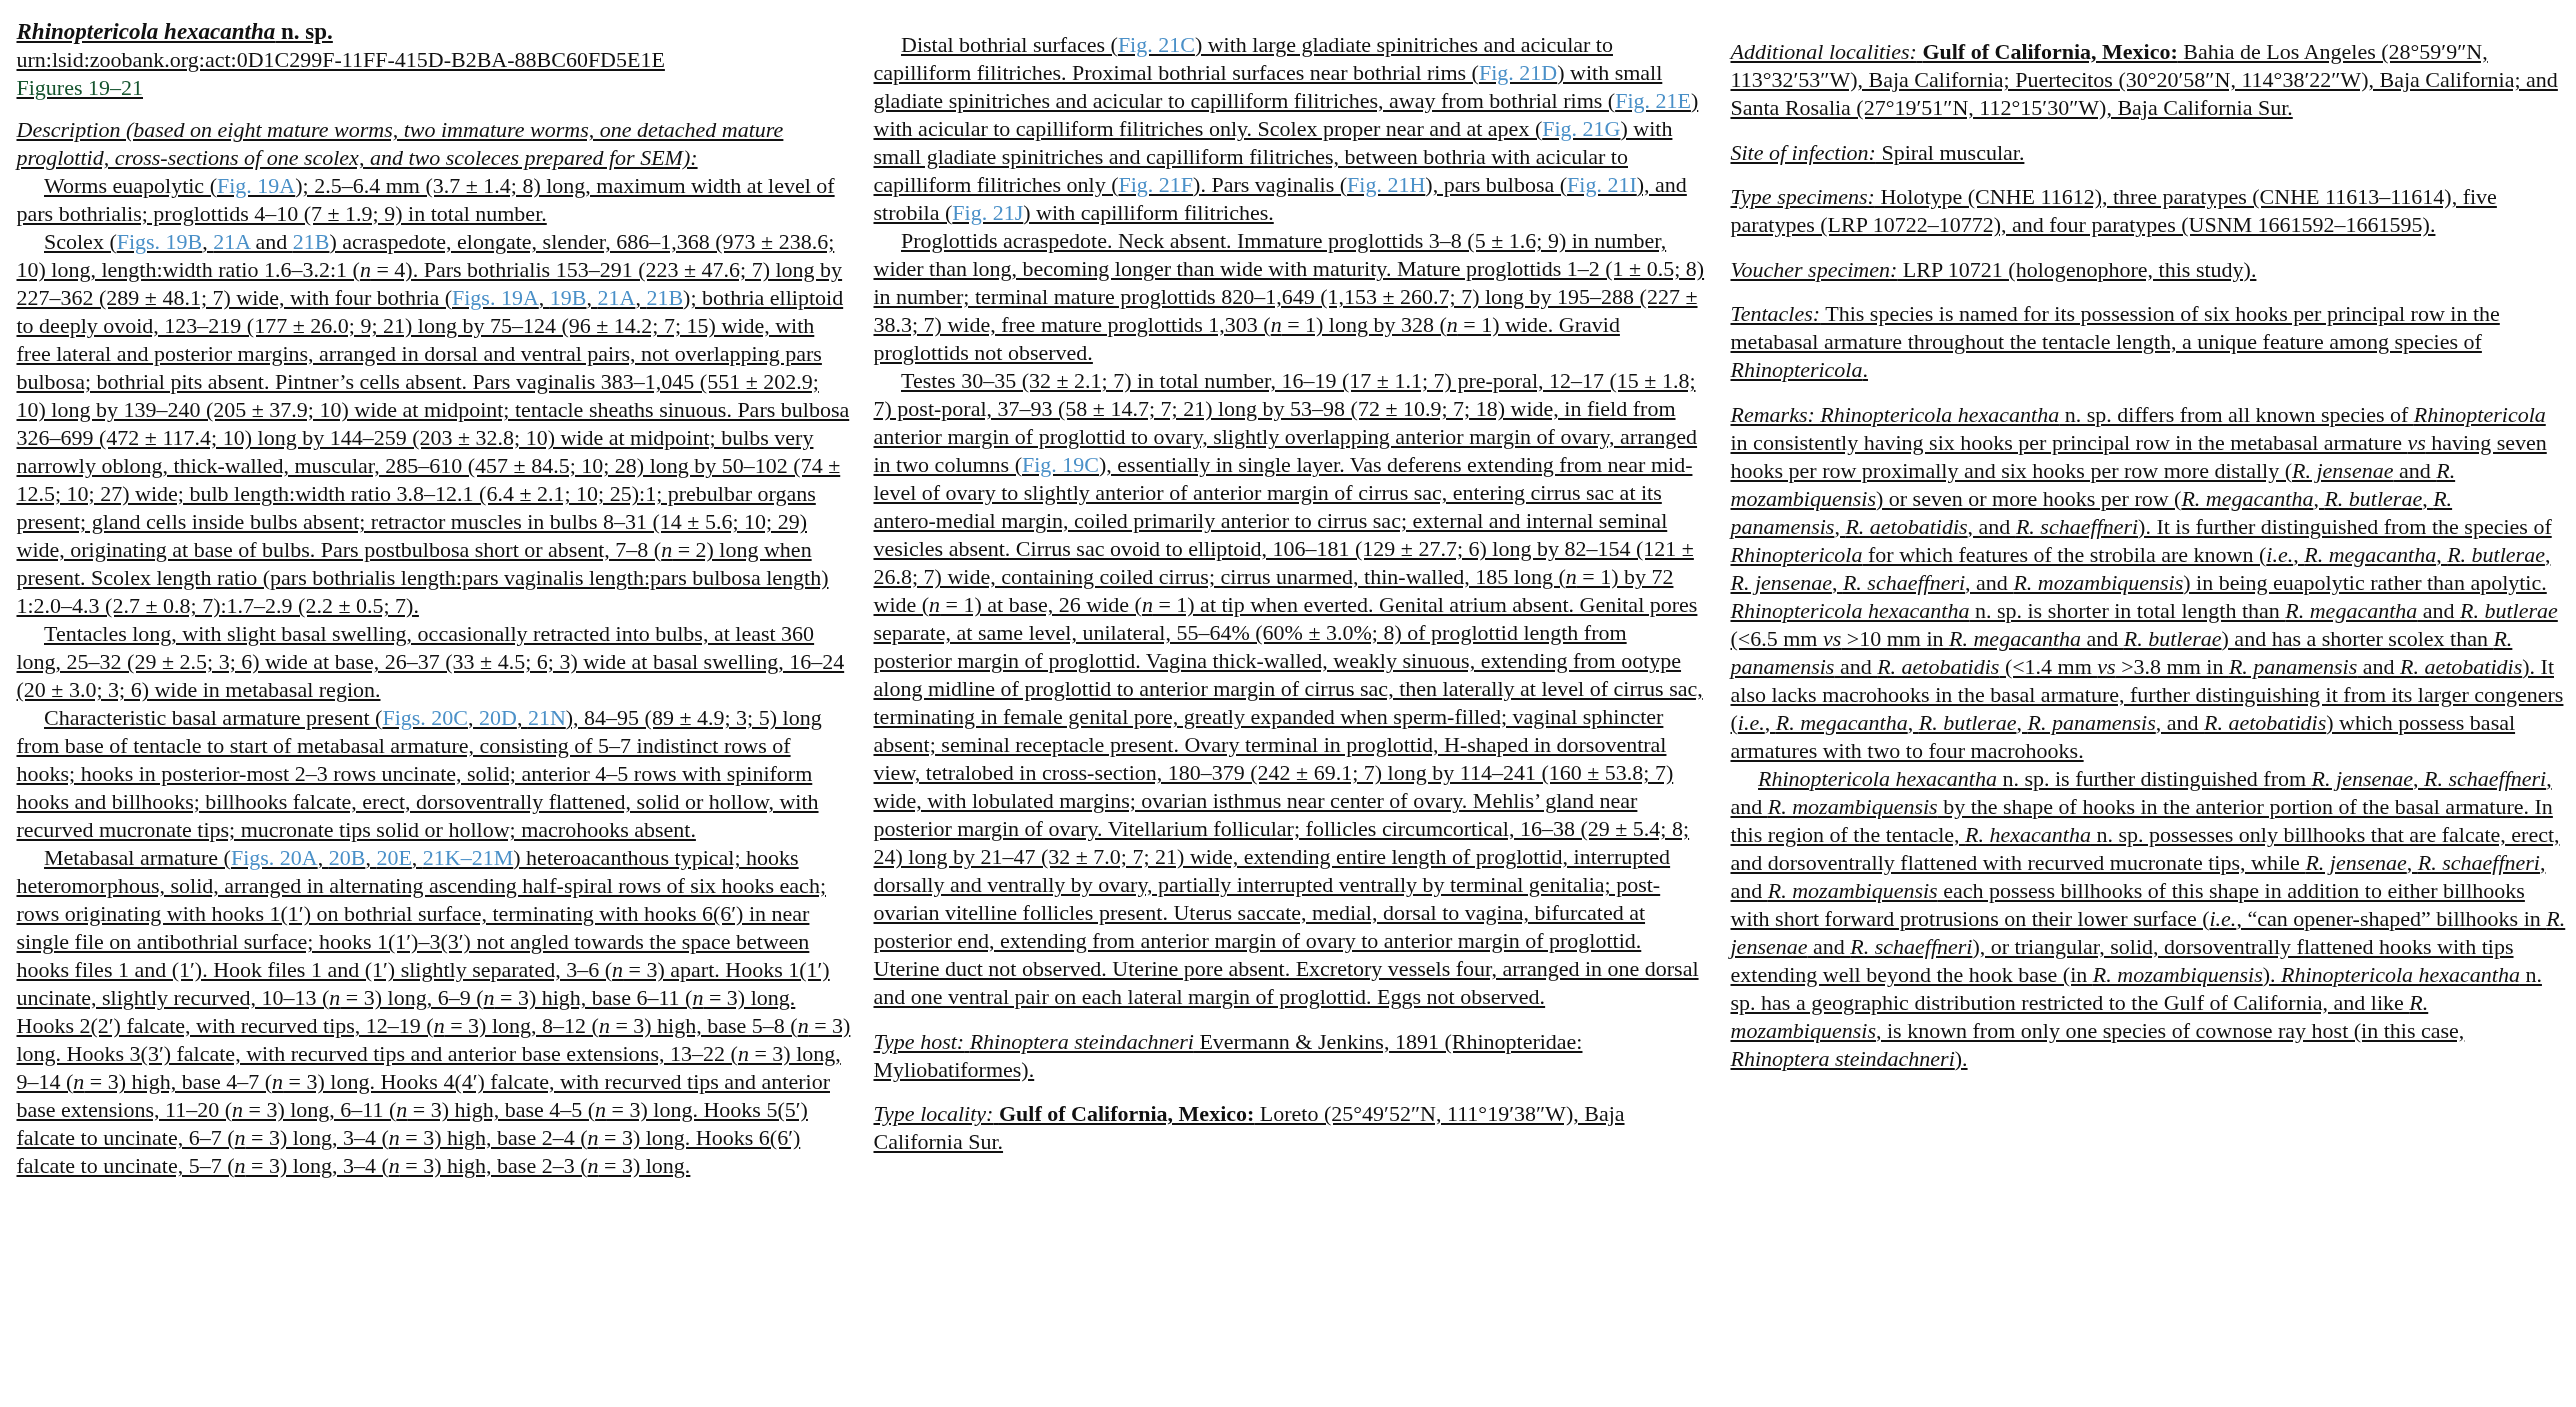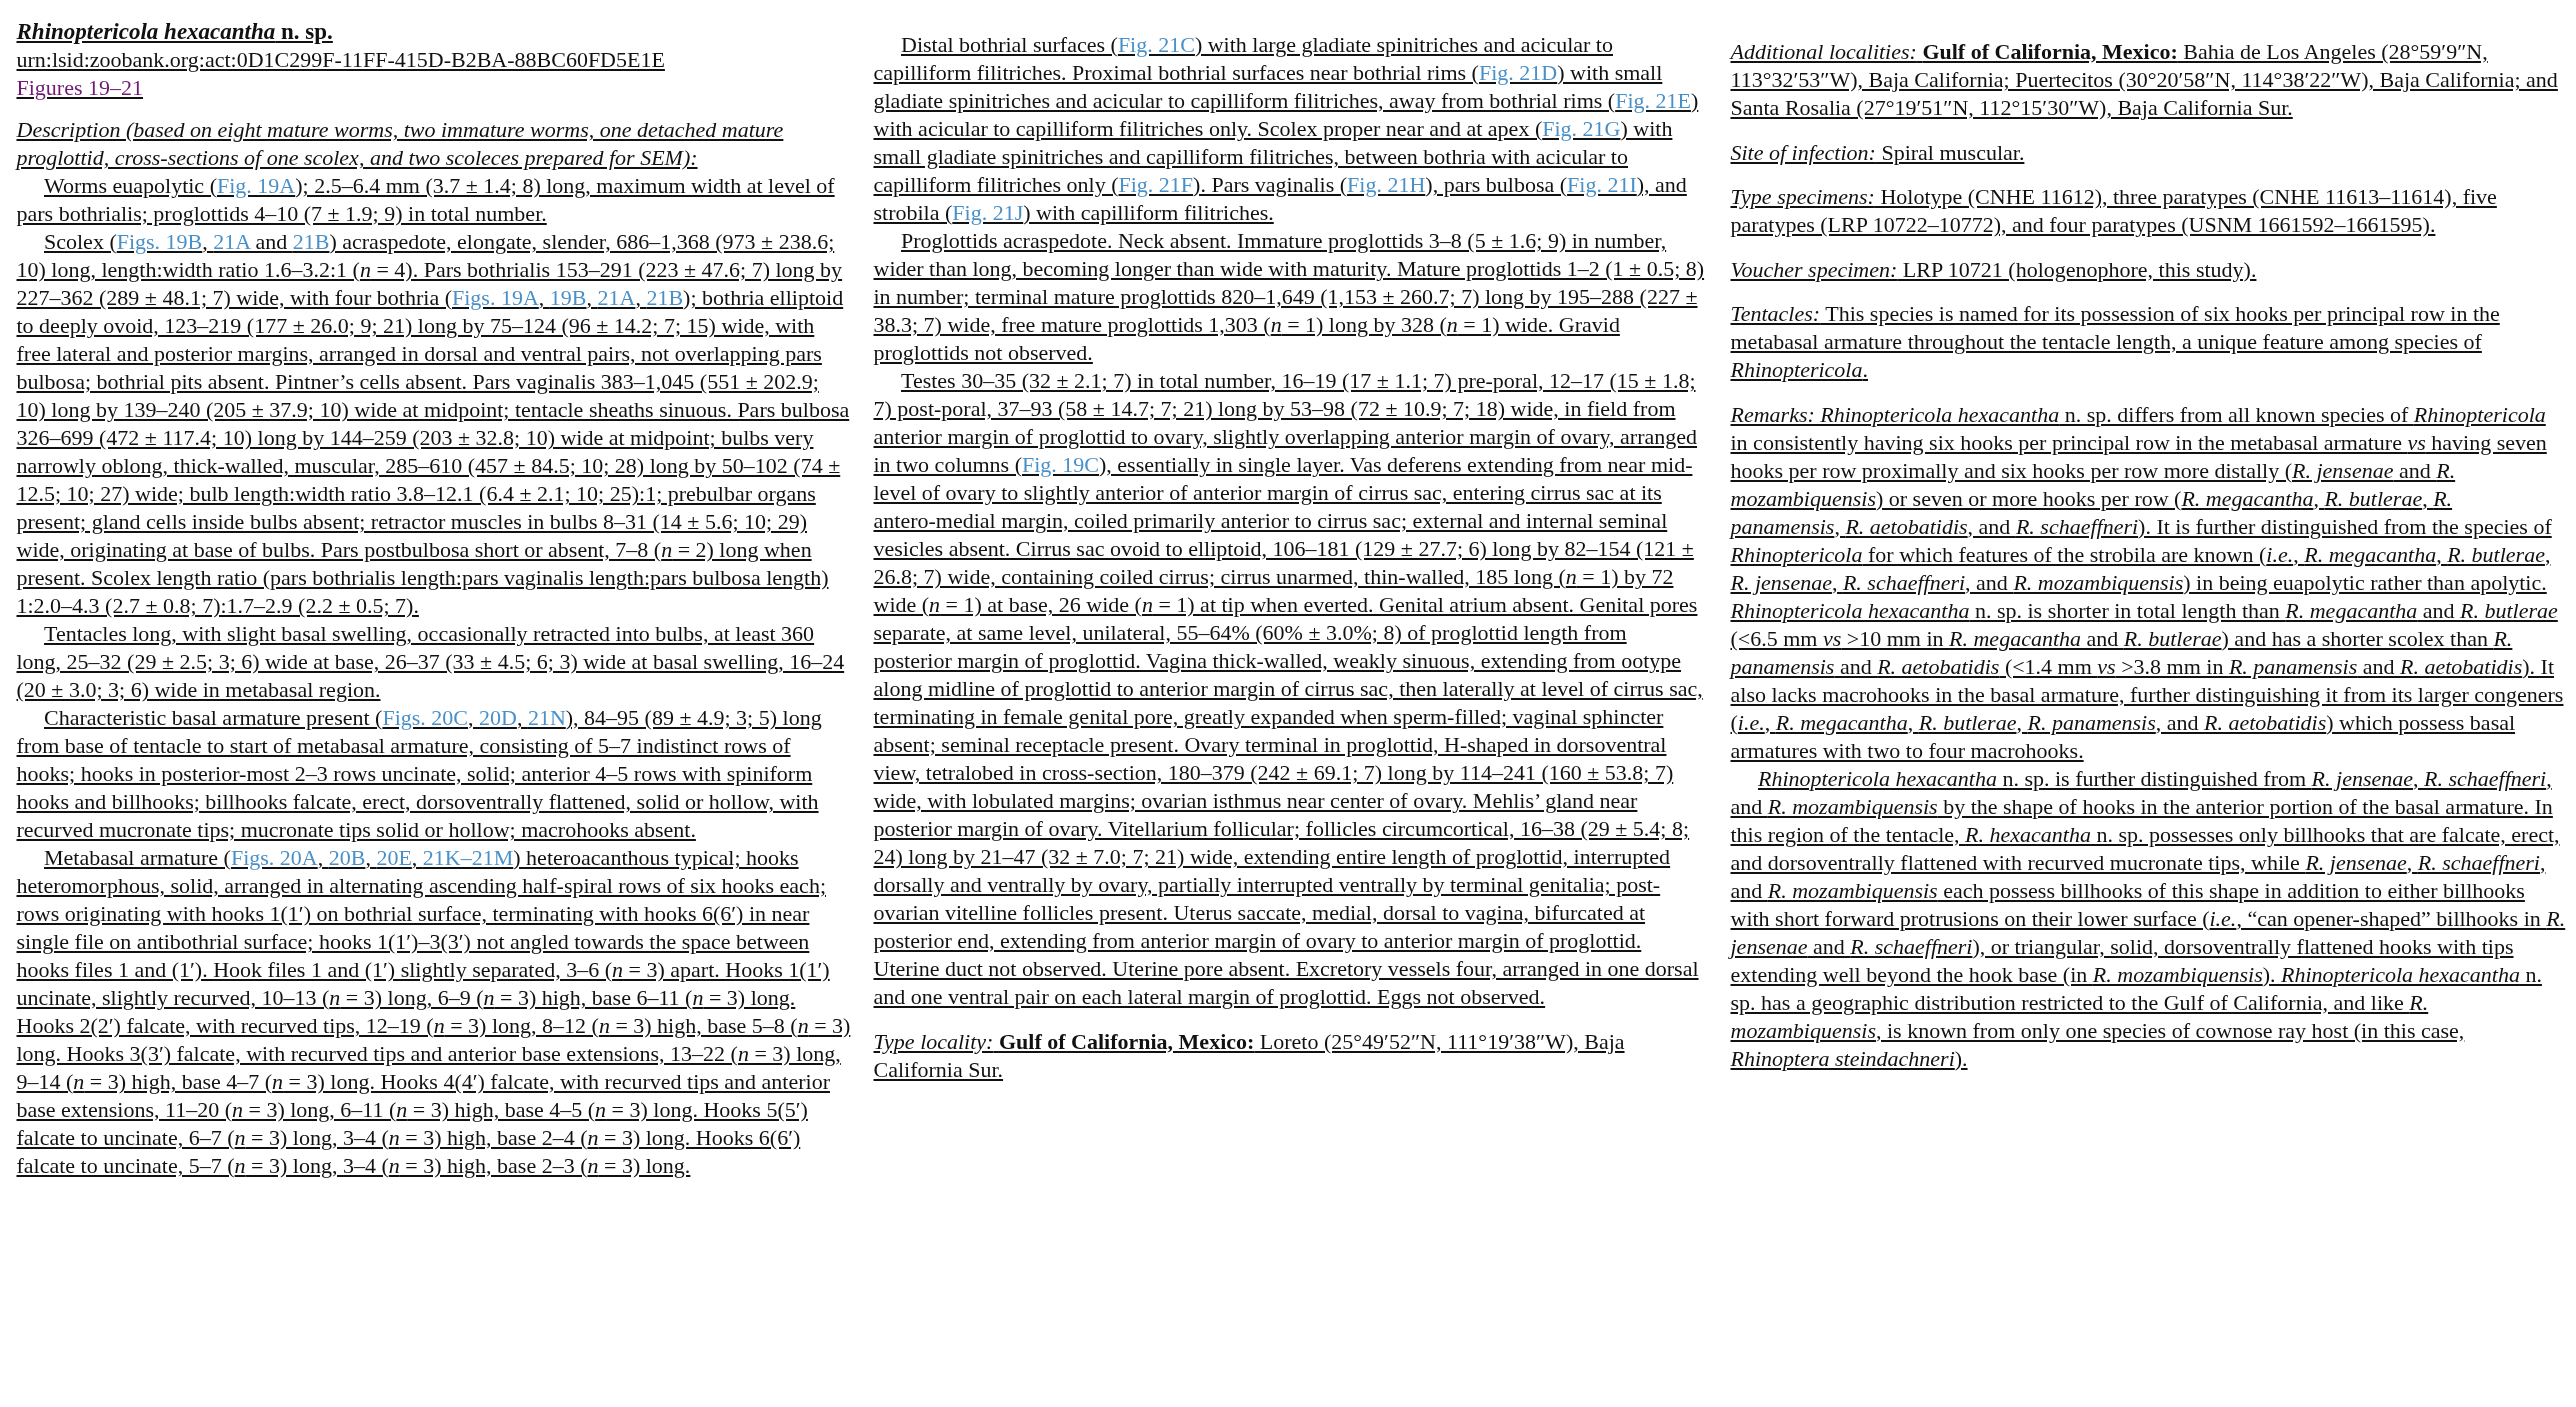--- a/index.html
+++ b/index.html
@@ -23,32 +23,33 @@
   .r-bi{font-weight:bold;font-style:italic;}
   .r-l{cursor:pointer;}
 </style>
 </head>
 <body>
 
 <div class="page">
   <div class="col col1">
       <p class="para title"><span class="r-bi">Rhinoptericola hexacantha</span><span class="r-b"> n. sp.</span></p>
       <p class="para plain"><span class="r-p">urn:lsid:zoobank.org:act:0D1C299F-11FF-415D-B2BA-88BC60FD5E1E</span></p>
-      <p class="para figlink"><span class="r-l" style="color: #701a75;">Figures 19–21</span></p>
+      <p class="para figlink"><span class="r-l" style="color: #14532d;">Figures 19–21</span></p>
       <p class="para desc"><span class="r-i">Description (based on eight mature worms, two immature worms, one detached mature proglottid, cross-sections of one scolex, and two scoleces prepared for SEM):</span></p>
       <p class="para indent"><span class="r-p">Worms euapolytic (</span><span class="r-l" style="color: rgb(74, 144, 200);">Fig. 19A</span><span class="r-p">); 2.5–6.4 mm (3.7 ± 1.4; 8) long, maximum width at level of pars bothrialis; proglottids 4–10 (7 ± 1.9; 9) in total number.</span></p>
       <p class="para indent"><span class="r-p">Scolex (</span><span class="r-l" style="color: rgb(74, 144, 200);">Figs. 19B</span><span class="r-p">, </span><span class="r-l" style="color: rgb(74, 144, 200);">21A</span><span class="r-p"> and </span><span class="r-l" style="color: rgb(74, 144, 200);">21B</span><span class="r-p">) acraspedote, elongate, slender, 686–1,368 (973 ± 238.6; 10) long, length:width ratio 1.6–3.2:1 (</span><span class="r-i">n</span><span class="r-p"> = 4). Pars bothrialis 153–291 (223 ± 47.6; 7) long by 227–362 (289 ± 48.1; 7) wide, with four bothria (</span><span class="r-l" style="color: rgb(74, 144, 200);">Figs. 19A</span><span class="r-p">, </span><span class="r-l" style="color: rgb(74, 144, 200);">19B</span><span class="r-p">, </span><span class="r-l" style="color: rgb(74, 144, 200);">21A</span><span class="r-p">, </span><span class="r-l" style="color: rgb(74, 144, 200);">21B</span><span class="r-p">); bothria elliptoid to deeply ovoid, 123–219 (177 ± 26.0; 9; 21) long by 75–124 (96 ± 14.2; 7; 15) wide, with free lateral and posterior margins, arranged in dorsal and ventral pairs, not overlapping pars bulbosa; bothrial pits absent. Pintner’s cells absent. Pars vaginalis 383–1,045 (551 ± 202.9; 10) long by 139–240 (205 ± 37.9; 10) wide at midpoint; tentacle sheaths sinuous. Pars bulbosa 326–699 (472 ± 117.4; 10) long by 144–259 (203 ± 32.8; 10) wide at midpoint; bulbs very narrowly oblong, thick-walled, muscular, 285–610 (457 ± 84.5; 10; 28) long by 50–102 (74 ± 12.5; 10; 27) wide; bulb length:width ratio 3.8–12.1 (6.4 ± 2.1; 10; 25):1; prebulbar organs present; gland cells inside bulbs absent; retractor muscles in bulbs 8–31 (14 ± 5.6; 10; 29) wide, originating at base of bulbs. Pars postbulbosa short or absent, 7–8 (</span><span class="r-i">n</span><span class="r-p"> = 2) long when present. Scolex length ratio (pars bothrialis length:pars vaginalis length:pars bulbosa length) 1:2.0–4.3 (2.7 ± 0.8; 7):1.7–2.9 (2.2 ± 0.5; 7).</span></p>
       <p class="para indent"><span class="r-p">Tentacles long, with slight basal swelling, occasionally retracted into bulbs, at least 360 long, 25–32 (29 ± 2.5; 3; 6) wide at base, 26–37 (33 ± 4.5; 6; 3) wide at basal swelling, 16–24 (20 ± 3.0; 3; 6) wide in metabasal region.</span></p>
       <p class="para indent"><span class="r-p">Characteristic basal armature present (</span><span class="r-l" style="color: rgb(74, 144, 200);">Figs. 20C</span><span class="r-p">, </span><span class="r-l" style="color: rgb(74, 144, 200);">20D</span><span class="r-p">, </span><span class="r-l" style="color: rgb(74, 144, 200);">21N</span><span class="r-p">), 84–95 (89 ± 4.9; 3; 5) long from base of tentacle to start of metabasal armature, consisting of 5–7 indistinct rows of hooks; hooks in posterior-most 2–3 rows uncinate, solid; anterior 4–5 rows with spiniform hooks and billhooks; billhooks falcate, erect, dorsoventrally flattened, solid or hollow, with recurved mucronate tips; mucronate tips solid or hollow; macrohooks absent.</span></p>
       <p class="para indent"><span class="r-p">Metabasal armature (</span><span class="r-l" style="color: rgb(74, 144, 200);">Figs. 20A</span><span class="r-p">, </span><span class="r-l" style="color: rgb(74, 144, 200);">20B</span><span class="r-p">, </span><span class="r-l" style="color: rgb(74, 144, 200);">20E</span><span class="r-p">, </span><span class="r-l" style="color: rgb(74, 144, 200);">21K–21M</span><span class="r-p">) heteroacanthous typical; hooks heteromorphous, solid, arranged in alternating ascending half-spiral rows of six hooks each; rows originating with hooks 1(1′) on bothrial surface, terminating with hooks 6(6′) in near single file on antibothrial surface; hooks 1(1′)–3(3′) not angled towards the space between hooks files 1 and (1′). Hook files 1 and (1′) slightly separated, 3–6 (</span><span class="r-i">n</span><span class="r-p"> = 3) apart. Hooks 1(1′) uncinate, slightly recurved, 10–13 (</span><span class="r-i">n</span><span class="r-p"> = 3) long, 6–9 (</span><span class="r-i">n</span><span class="r-p"> = 3) high, base 6–11 (</span><span class="r-i">n</span><span class="r-p"> = 3) long. Hooks 2(2′) falcate, with recurved tips, 12–19 (</span><span class="r-i">n</span><span class="r-p"> = 3) long, 8–12 (</span><span class="r-i">n</span><span class="r-p"> = 3) high, base 5–8 (</span><span class="r-i">n</span><span class="r-p"> = 3) long. Hooks 3(3′) falcate, with recurved tips and anterior base extensions, 13–22 (</span><span class="r-i">n</span><span class="r-p"> = 3) long, 9–14 (</span><span class="r-i">n</span><span class="r-p"> = 3) high, base 4–7 (</span><span class="r-i">n</span><span class="r-p"> = 3) long. Hooks 4(4′) falcate, with recurved tips and anterior base extensions, 11–20 (</span><span class="r-i">n</span><span class="r-p"> = 3) long, 6–11 (</span><span class="r-i">n</span><span class="r-p"> = 3) high, base 4–5 (</span><span class="r-i">n</span><span class="r-p"> = 3) long. Hooks 5(5′) falcate to uncinate, 6–7 (</span><span class="r-i">n</span><span class="r-p"> = 3) long, 3–4 (</span><span class="r-i">n</span><span class="r-p"> = 3) high, base 2–4 (</span><span class="r-i">n</span><span class="r-p"> = 3) long. Hooks 6(6′) falcate to uncinate, 5–7 (</span><span class="r-i">n</span><span class="r-p"> = 3) long, 3–4 (</span><span class="r-i">n</span><span class="r-p"> = 3) high, base 2–3 (</span><span class="r-i">n</span><span class="r-p"> = 3) long.</span></p>
     </div>
   <div class="col col2">
       <p class="para indent"><span class="r-p">Distal bothrial surfaces (</span><span class="r-l" style="color: rgb(74, 144, 200);">Fig. 21C</span><span class="r-p">) with large gladiate spinitriches and acicular to capilliform filitriches. Proximal bothrial surfaces near bothrial rims (</span><span class="r-l" style="color: rgb(74, 144, 200);">Fig. 21D</span><span class="r-p">) with small gladiate spinitriches and acicular to capilliform filitriches, away from bothrial rims (</span><span class="r-l" style="color: rgb(74, 144, 200);">Fig. 21E</span><span class="r-p">) with acicular to capilliform filitriches only. Scolex proper near and at apex (</span><span class="r-l" style="color: rgb(74, 144, 200);">Fig. 21G</span><span class="r-p">) with small gladiate spinitriches and capilliform filitriches, between bothria with acicular to capilliform filitriches only (</span><span class="r-l" style="color: rgb(74, 144, 200);">Fig. 21F</span><span class="r-p">). Pars vaginalis (</span><span class="r-l" style="color: rgb(74, 144, 200);">Fig. 21H</span><span class="r-p">), pars bulbosa (</span><span class="r-l" style="color: rgb(74, 144, 200);">Fig. 21I</span><span class="r-p">), and strobila (</span><span class="r-l" style="color: rgb(74, 144, 200);">Fig. 21J</span><span class="r-p">) with capilliform filitriches.</span></p>
       <p class="para indent"><span class="r-p">Proglottids acraspedote. Neck absent. Immature proglottids 3–8 (5 ± 1.6; 9) in number, wider than long, becoming longer than wide with maturity. Mature proglottids 1–2 (1 ± 0.5; 8) in number; terminal mature proglottids 820–1,649 (1,153 ± 260.7; 7) long by 195–288 (227 ± 38.3; 7) wide, free mature proglottids 1,303 (</span><span class="r-i">n</span><span class="r-p"> = 1) long by 328 (</span><span class="r-i">n</span><span class="r-p"> = 1) wide. Gravid proglottids not observed.</span></p>
       <p class="para indent"><span class="r-p">Testes 30–35 (32 ± 2.1; 7) in total number, 16–19 (17 ± 1.1; 7) pre-poral, 12–17 (15 ± 1.8; 7) post-poral, 37–93 (58 ± 14.7; 7; 21) long by 53–98 (72 ± 10.9; 7; 18) wide, in field from anterior margin of proglottid to ovary, slightly overlapping anterior margin of ovary, arranged in two columns (</span><span class="r-l" style="color: rgb(74, 144, 200);">Fig. 19C</span><span class="r-p">), essentially in single layer. Vas deferens extending from near mid-level of ovary to slightly anterior of anterior margin of cirrus sac, entering cirrus sac at its antero-medial margin, coiled primarily anterior to cirrus sac; external and internal seminal vesicles absent. Cirrus sac ovoid to elliptoid, 106–181 (129 ± 27.7; 6) long by 82–154 (121 ± 26.8; 7) wide, containing coiled cirrus; cirrus unarmed, thin-walled, 185 long (</span><span class="r-i">n</span><span class="r-p"> = 1) by 72 wide (</span><span class="r-i">n</span><span class="r-p"> = 1) at base, 26 wide (</span><span class="r-i">n</span><span class="r-p"> = 1) at tip when everted. Genital atrium absent. Genital pores separate, at same level, unilateral, 55–64% (60% ± 3.0%; 8) of proglottid length from posterior margin of proglottid. Vagina thick-walled, weakly sinuous, extending from ootype along midline of proglottid to anterior margin of cirrus sac, then laterally at level of cirrus sac, terminating in female genital pore, greatly expanded when sperm-filled; vaginal sphincter absent; seminal receptacle present. Ovary terminal in proglottid, H-shaped in dorsoventral view, tetralobed in cross-section, 180–379 (242 ± 69.1; 7) long by 114–241 (160 ± 53.8; 7) wide, with lobulated margins; ovarian isthmus near center of ovary. Mehlis’ gland near posterior margin of ovary. Vitellarium follicular; follicles circumcortical, 16–38 (29 ± 5.4; 8; 24) long by 21–47 (32 ± 7.0; 7; 21) wide, extending entire length of proglottid, interrupted dorsally and ventrally by ovary, partially interrupted ventrally by terminal genitalia; post-ovarian vitelline follicles present. Uterus saccate, medial, dorsal to vagina, bifurcated at posterior end, extending from anterior margin of ovary to anterior margin of proglottid. Uterine duct not observed. Uterine pore absent. Excretory vessels four, arranged in one dorsal and one ventral pair on each lateral margin of proglottid. Eggs not observed.</span></p>
+      <p class="para label"><span class="r-i">Type host:</span><span class="r-p"> </span><span class="r-i">Rhinoptera steindachneri</span><span class="r-p"> Evermann &amp; Jenkins, 1891 (Rhinopteridae: Myliobatiformes).</span></p>
       <p class="para label"><span class="r-i">Type locality:</span><span class="r-p"> </span><span class="r-b">Gulf of California, Mexico:</span><span class="r-p"> Loreto (25°49′52″N, 111°19′38″W), Baja California Sur.</span></p>
     </div>
   <div class="col col3">
       <p class="para plain"><span class="r-i">Additional localities:</span><span class="r-p"> </span><span class="r-b">Gulf of California, Mexico:</span><span class="r-p"> Bahia de Los Angeles (28°59′9″N, 113°32′53″W), Baja California; Puertecitos (30°20′58″N, 114°38′22″W), Baja California; and Santa Rosalia (27°19′51″N, 112°15′30″W), Baja California Sur.</span></p>
       <p class="para label"><span class="r-i">Site of infection:</span><span class="r-p"> Spiral muscular.</span></p>
       <p class="para label"><span class="r-i">Type specimens:</span><span class="r-p"> Holotype (CNHE 11612), three paratypes (CNHE 11613–11614), five paratypes (LRP 10722–10772), and four paratypes (USNM 1661592–1661595).</span></p>
       <p class="para label"><span class="r-i">Voucher specimen:</span><span class="r-p"> LRP 10721 (hologenophore, this study).</span></p>
       <p class="para label"><span class="r-i">Tentacles:</span><span class="r-p"> This species is named for its possession of six hooks per principal row in the metabasal armature throughout the tentacle length, a unique feature among species of </span><span class="r-i">Rhinoptericola</span><span class="r-p">.</span></p>
       <p class="para label"><span class="r-i">Remarks: Rhinoptericola hexacantha</span><span class="r-p"> n. sp. differs from all known species of </span><span class="r-i">Rhinoptericola</span><span class="r-p"> in consistently having six hooks per principal row in the metabasal armature </span><span class="r-i">vs</span><span class="r-p"> having seven hooks per row proximally and six hooks per row more distally (</span><span class="r-i">R. jensenae</span><span class="r-p"> and </span><span class="r-i">R. mozambiquensis</span><span class="r-p">) or seven or more hooks per row (</span><span class="r-i">R. megacantha</span><span class="r-p">, </span><span class="r-i">R. butlerae</span><span class="r-p">, </span><span class="r-i">R. panamensis</span><span class="r-p">, </span><span class="r-i">R. aetobatidis</span><span class="r-p">, and </span><span class="r-i">R. schaeffneri</span><span class="r-p">). It is further distinguished from the species of </span><span class="r-i">Rhinoptericola</span><span class="r-p"> for which features of the strobila are known (</span><span class="r-i">i.e.</span><span class="r-p">, </span><span class="r-i">R. megacantha</span><span class="r-p">, </span><span class="r-i">R. butlerae</span><span class="r-p">, </span><span class="r-i">R. jensenae</span><span class="r-p">, </span><span class="r-i">R. schaeffneri</span><span class="r-p">, and </span><span class="r-i">R. mozambiquensis</span><span class="r-p">) in being euapolytic rather than apolytic. </span><span class="r-i">Rhinoptericola hexacantha</span><span class="r-p"> n. sp. is shorter in total length than </span><span class="r-i">R. megacantha</span><span class="r-p"> and </span><span class="r-i">R. butlerae</span><span class="r-p"> (&lt;6.5 mm </span><span class="r-i">vs</span><span class="r-p"> &gt;10 mm in </span><span class="r-i">R. megacantha</span><span class="r-p"> and </span><span class="r-i">R. butlerae</span><span class="r-p">) and has a shorter scolex than </span><span class="r-i">R. panamensis</span><span class="r-p"> and </span><span class="r-i">R. aetobatidis</span><span class="r-p"> (&lt;1.4 mm </span><span class="r-i">vs</span><span class="r-p"> &gt;3.8 mm in </span><span class="r-i">R. panamensis</span><span class="r-p"> and </span><span class="r-i">R. aetobatidis</span><span class="r-p">). It also lacks macrohooks in the basal armature, further distinguishing it from its larger congeners (</span><span class="r-i">i.e.</span><span class="r-p">, </span><span class="r-i">R. megacantha</span><span class="r-p">, </span><span class="r-i">R. butlerae</span><span class="r-p">, </span><span class="r-i">R. panamensis</span><span class="r-p">, and </span><span class="r-i">R. aetobatidis</span><span class="r-p">) which possess basal armatures with two to four macrohooks.</span></p>
       <p class="para indent"><span class="r-i">Rhinoptericola hexacantha</span><span class="r-p"> n. sp. is further distinguished from </span><span class="r-i">R. jensenae</span><span class="r-p">, </span><span class="r-i">R. schaeffneri</span><span class="r-p">, and </span><span class="r-i">R. mozambiquensis</span><span class="r-p"> by the shape of hooks in the anterior portion of the basal armature. In this region of the tentacle, </span><span class="r-i">R. hexacantha</span><span class="r-p"> n. sp. possesses only billhooks that are falcate, erect, and dorsoventrally flattened with recurved mucronate tips, while </span><span class="r-i">R. jensenae</span><span class="r-p">, </span><span class="r-i">R. schaeffneri</span><span class="r-p">, and </span><span class="r-i">R. mozambiquensis</span><span class="r-p"> each possess billhooks of this shape in addition to either billhooks with short forward protrusions on their lower surface (</span><span class="r-i">i.e.</span><span class="r-p">, “can opener-shaped” billhooks in </span><span class="r-i">R. jensenae</span><span class="r-p"> and </span><span class="r-i">R. schaeffneri</span><span class="r-p">), or triangular, solid, dorsoventrally flattened hooks with tips extending well beyond the hook base (in </span><span class="r-i">R. mozambiquensis</span><span class="r-p">). </span><span class="r-i">Rhinoptericola hexacantha</span><span class="r-p"> n. sp. has a geographic distribution restricted to the Gulf of California, and like </span><span class="r-i">R. mozambiquensis</span><span class="r-p">, is known from only one species of cownose ray host (in this case, </span><span class="r-i">Rhinoptera steindachneri</span><span class="r-p">).</span></p>

